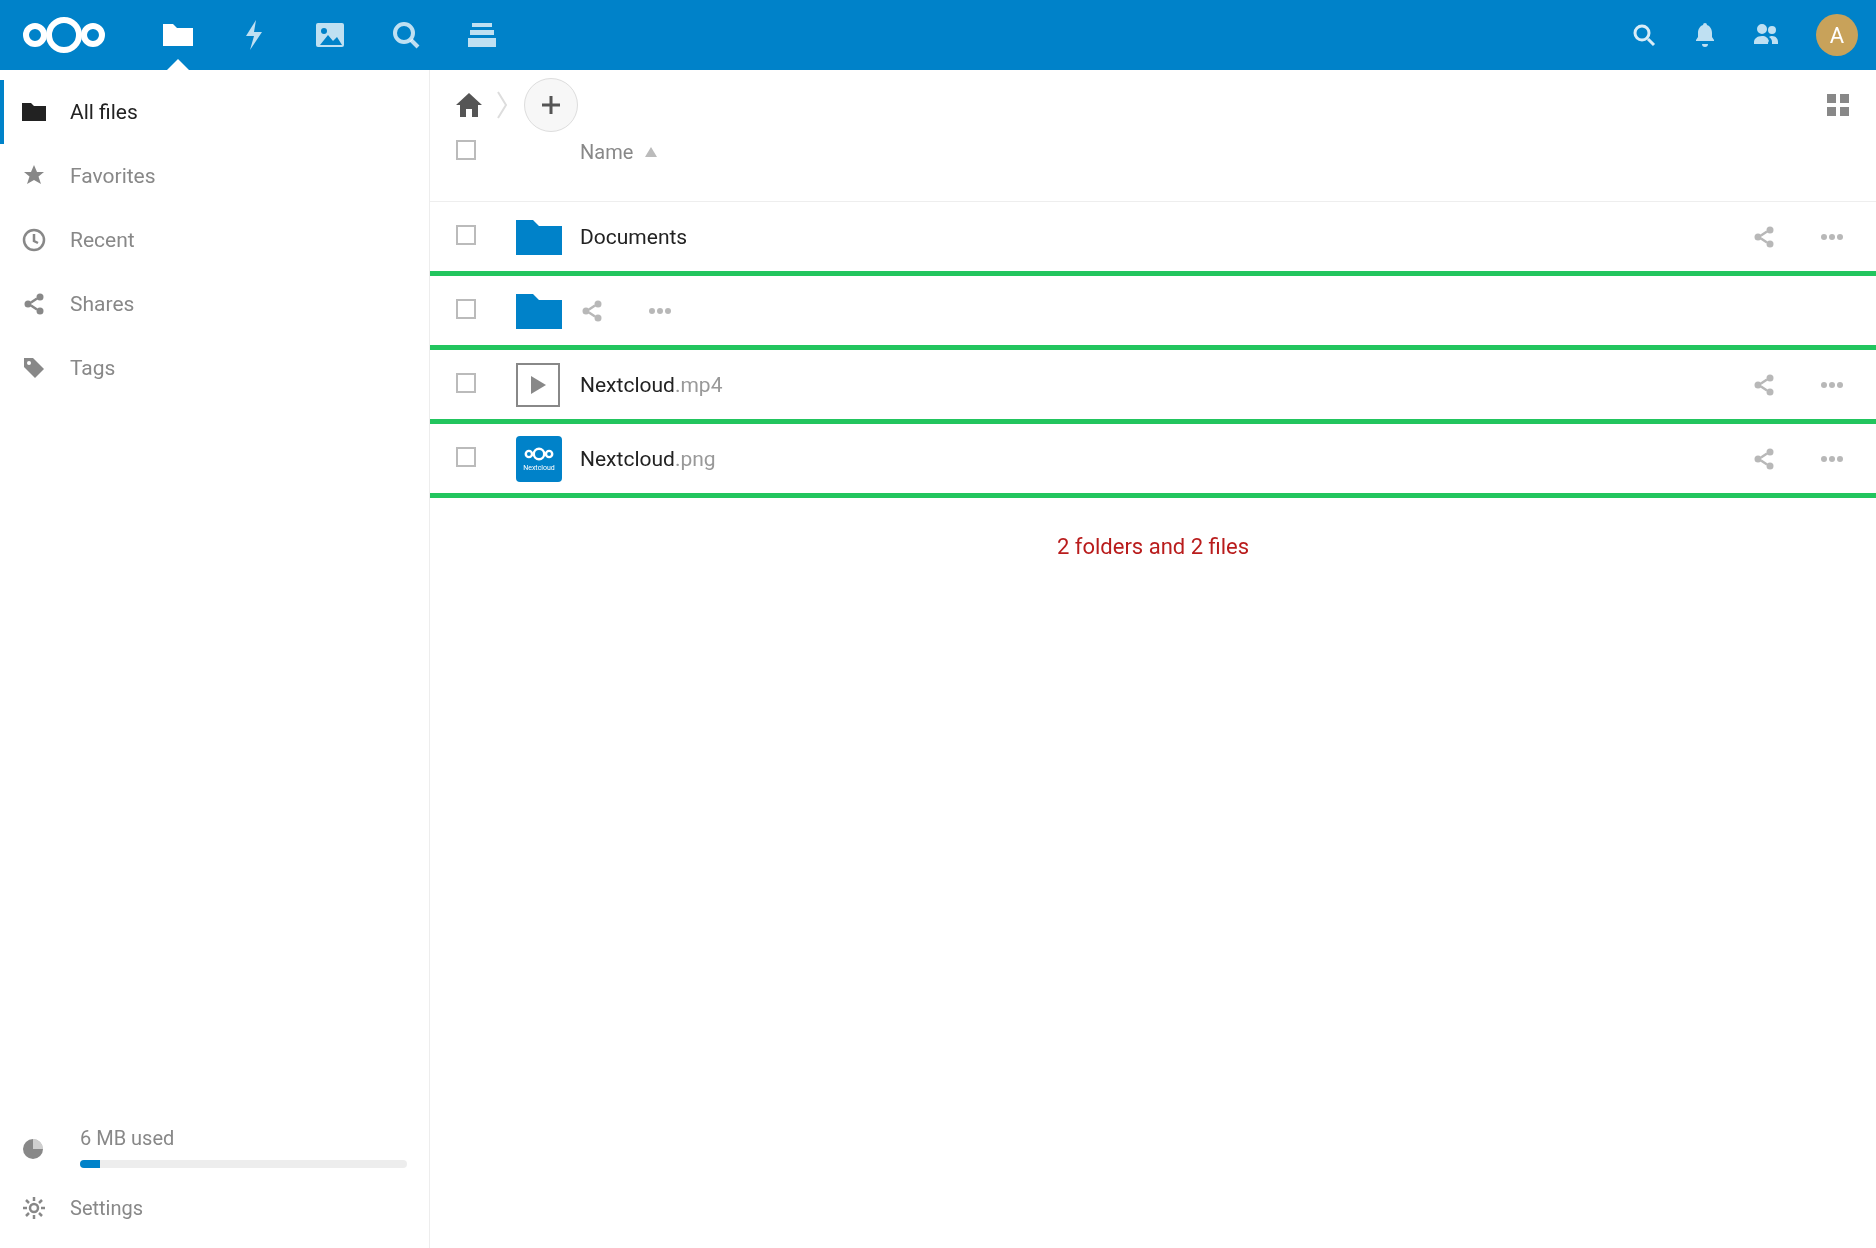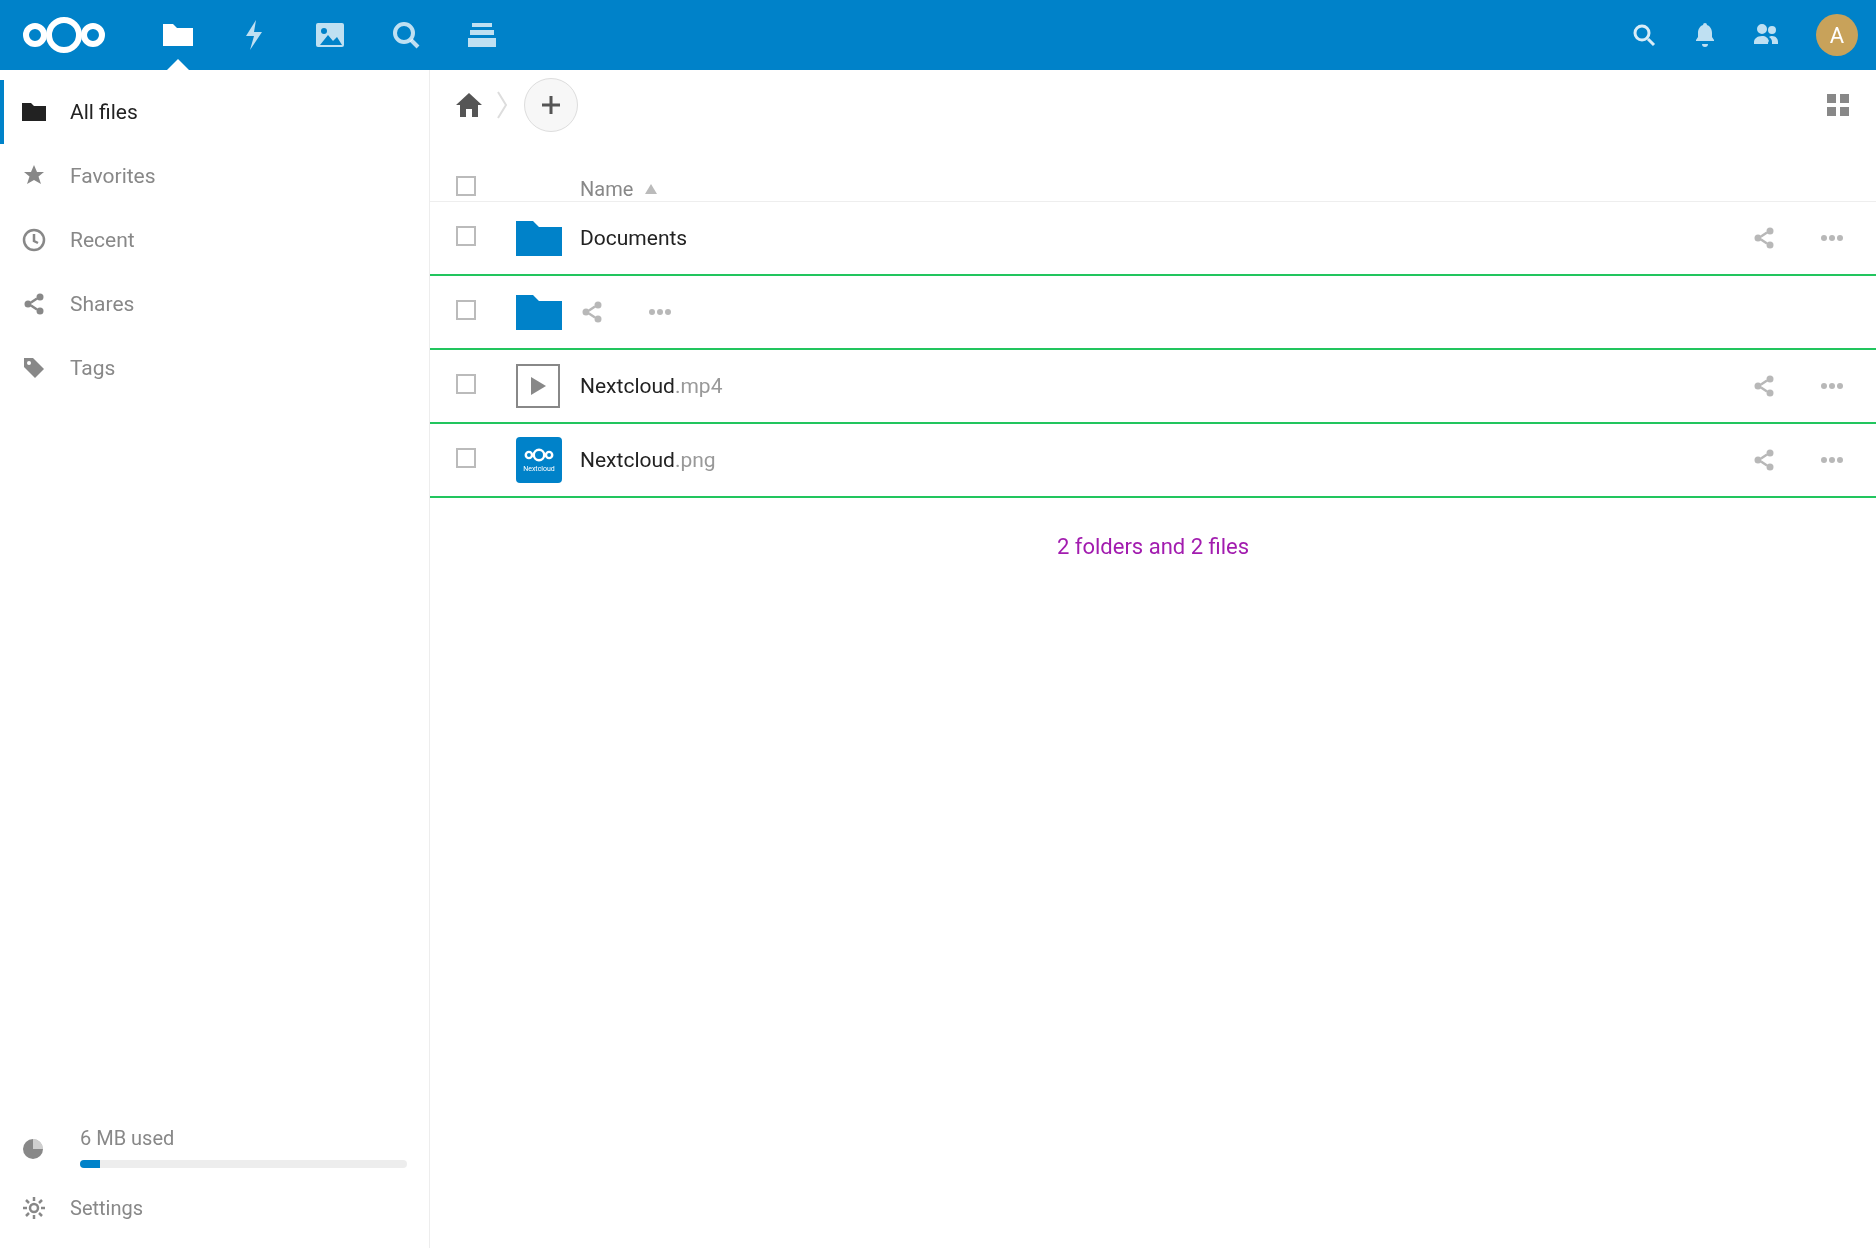--- a/index.html
+++ b/index.html
@@ -19,32 +19,32 @@
 .sidebar-footer { margin-top: auto; padding-bottom: 10px; }
 .footer-item { display:flex; align-items:center; height: 60px; padding: 0 22px; gap: 24px; color:#888; font-size:20px; cursor:pointer;}
 .quota-wrap { padding: 0 22px 10px 22px; display:flex; align-items:center; gap:36px; color:#888;}
 .quota-text-wrap { flex:1; }
 .quota-bar { height:8px; background:#ededed; border-radius:4px; margin-top:10px; overflow:hidden;}
 .quota-fill { height:100%; background:#0082c9; }
 .content { flex: 1; padding: 0; }
 .crumb-bar { display:flex; align-items:center; height: 70px; padding: 0 26px; gap: 14px;}
 .add-btn { width:54px; height:54px; border-radius:50%; border:1px solid #ddd; background:#f7f7f7; display:flex; align-items:center; justify-content:center; cursor:pointer;}
 .view-toggle { margin-left:auto; cursor:pointer; }
-.list-header { display:flex; align-items:flex-end; height: 62px; padding: 0 26px; border-bottom: 1px solid #eee; color:#888; font-size:20px;}
+.list-header { display:flex; align-items:flex-start; height: 62px; padding: 0 26px; border-bottom: 1px solid #eee; color:#888; font-size:20px;}
 .list-header .chk { width: 60px; }
 .list-header .thumb-sp { width: 64px; }
-.row { display:flex; align-items:center; height: 74px; padding: 0 26px; border-bottom:2px solid #22c55e;}
+.row { display:flex; align-items:center; height: 74px; padding: 0 26px; border-bottom:5px solid #22c55e;}
 .row .chk { width: 60px; }
 .row .thumb { width: 64px; }
 .row .name { flex:1; font-size:21px; color:#222; }
 .row .ext { color:#999; }
 .row .actions { display:flex; align-items:center; gap: 44px; padding-right: 6px;}
 .chkbox { width:20px; height:20px; border:2px solid #bbb; display:inline-block; }
 .folder-ico { fill:#0082c9; }
-.summary { text-align:center; color:#a21caf; font-size:22px; padding: 36px 0; }
+.summary { text-align:center; color:#b91c1c; font-size:22px; padding: 36px 0; }
 svg { display:block; }
 .tb-ico { fill:#fff; opacity:0.75; }
 .tb-ico.active { opacity: 1; }
 .r-ico { fill: #b8b8b8; }
 .nc-thumb { width:46px; height:46px; background:#0082c9; border-radius:4px; display:flex; flex-direction:column; align-items:center; justify-content:center; }
 .nc-thumb-text { color:#fff; font-size:7px; margin-top:2px;}
 .play-box{ width:44px; height:44px; border:2px solid #888; display:flex; align-items:center; justify-content:center;}
 </style>
 </head>
 <body>

